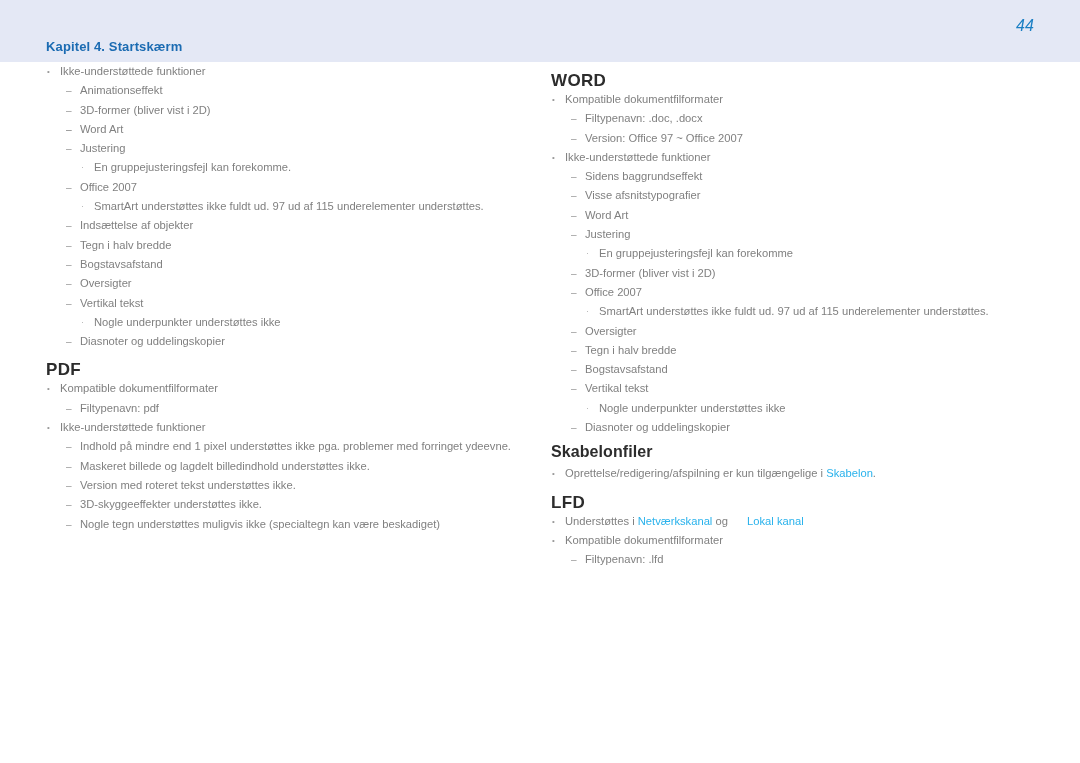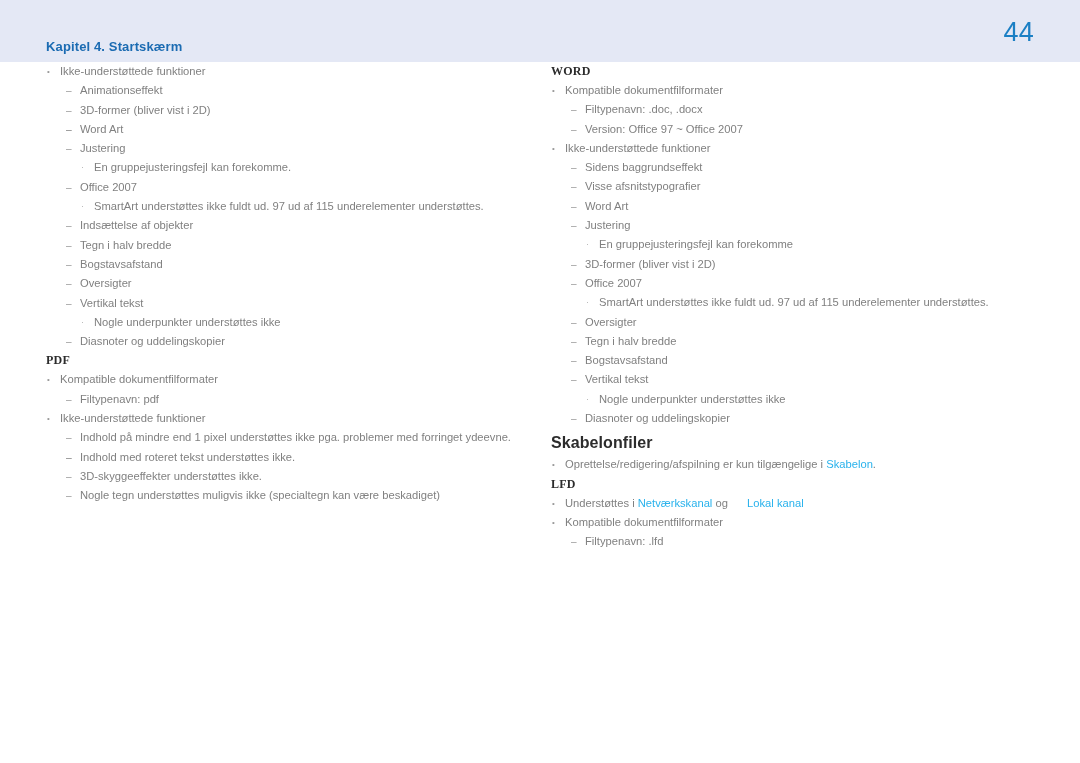--- a/index.html
+++ b/index.html
@@ -31,24 +31,25 @@
     font-size: 13px;
     font-weight: bold;
     color: #1b6bb2;
     letter-spacing: 0.01em;
     white-space: nowrap;
   }
   #page-number {
     position: absolute;
     right: 46px;
     top: 17px;
-    font-size: 27px;
+    font-size: 16px;
     font-weight: normal;
     color: #1b7fc4;
     letter-spacing: 0.01em;
+    font-style: italic;
   }
 
   
   #content {
     position: absolute;
     left: 0;
     top: 62px;
     width: 1080px;
     height: 701px;
   }
@@ -62,26 +63,25 @@
 
   
   .block { display: block; }
 
   .heading {
     color: #2c2c2c;
     font-weight: bold;
     white-space: nowrap;
   }
   .heading.caps {
-    font-size: 12px;
+    font-size: 17px;
     letter-spacing: 0.02em;
-    padding-top: 3px;
+    padding-top: 12px;
     padding-bottom: 3px;
     line-height: 13px;
-    font-family: Liberation Serif, serif;
   }
   .heading.title {
     font-size: 16px;
     letter-spacing: 0.005em;
     padding-top: 7px;
     padding-bottom: 4px;
     line-height: 16px;
   }
 
   ul.lvl {
@@ -146,22 +146,22 @@
         <li class="item l2"><span class="marker">–</span><span class="item-text">Vertikal tekst</span></li>
         <li class="item l3"><span class="marker">·</span><span class="item-text">Nogle underpunkter understøttes ikke</span></li>
         <li class="item l2"><span class="marker">–</span><span class="item-text">Diasnoter og uddelingskopier</span></li>
       </ul>
       <div class="block heading caps">PDF</div>
       <ul class="block lvl">
         <li class="item l1"><span class="marker">•</span><span class="item-text">Kompatible dokumentfilformater</span></li>
         <li class="item l2"><span class="marker">–</span><span class="item-text">Filtypenavn: pdf</span></li>
         <li class="item l1"><span class="marker">•</span><span class="item-text">Ikke-understøttede funktioner</span></li>
         <li class="item l2"><span class="marker">–</span><span class="item-text">Indhold på mindre end 1 pixel understøttes ikke pga. problemer med forringet ydeevne.</span></li>
-        <li class="item l2"><span class="marker">–</span></li>
-        <li class="item l2"><span class="marker">–</span><span class="item-text">Indhold med roteret tekst understøttes ikke.</span></li>
+        <li class="item l2"><span class="marker">–</span><span class="item-text">Maskeret billede og lagdelt billedindhold understøttes ikke.</span></li>
+        <li class="item l2"><span class="marker">–</span><span class="item-text">Version med roteret tekst understøttes ikke.</span></li>
         <li class="item l2"><span class="marker">–</span><span class="item-text">3D-skyggeeffekter understøttes ikke.</span></li>
         <li class="item l2"><span class="marker">–</span><span class="item-text">Nogle tegn understøttes muligvis ikke (specialtegn kan være beskadiget)</span></li>
       </ul>
     </div>
   <div class="column" id="col-right">
       <div class="block heading caps">WORD</div>
       <ul class="block lvl">
         <li class="item l1"><span class="marker">•</span><span class="item-text">Kompatible dokumentfilformater</span></li>
         <li class="item l2"><span class="marker">–</span><span class="item-text">Filtypenavn: .doc, .docx</span></li>
         <li class="item l2"><span class="marker">–</span><span class="item-text">Version: Office 97 ~ Office 2007</span></li>

